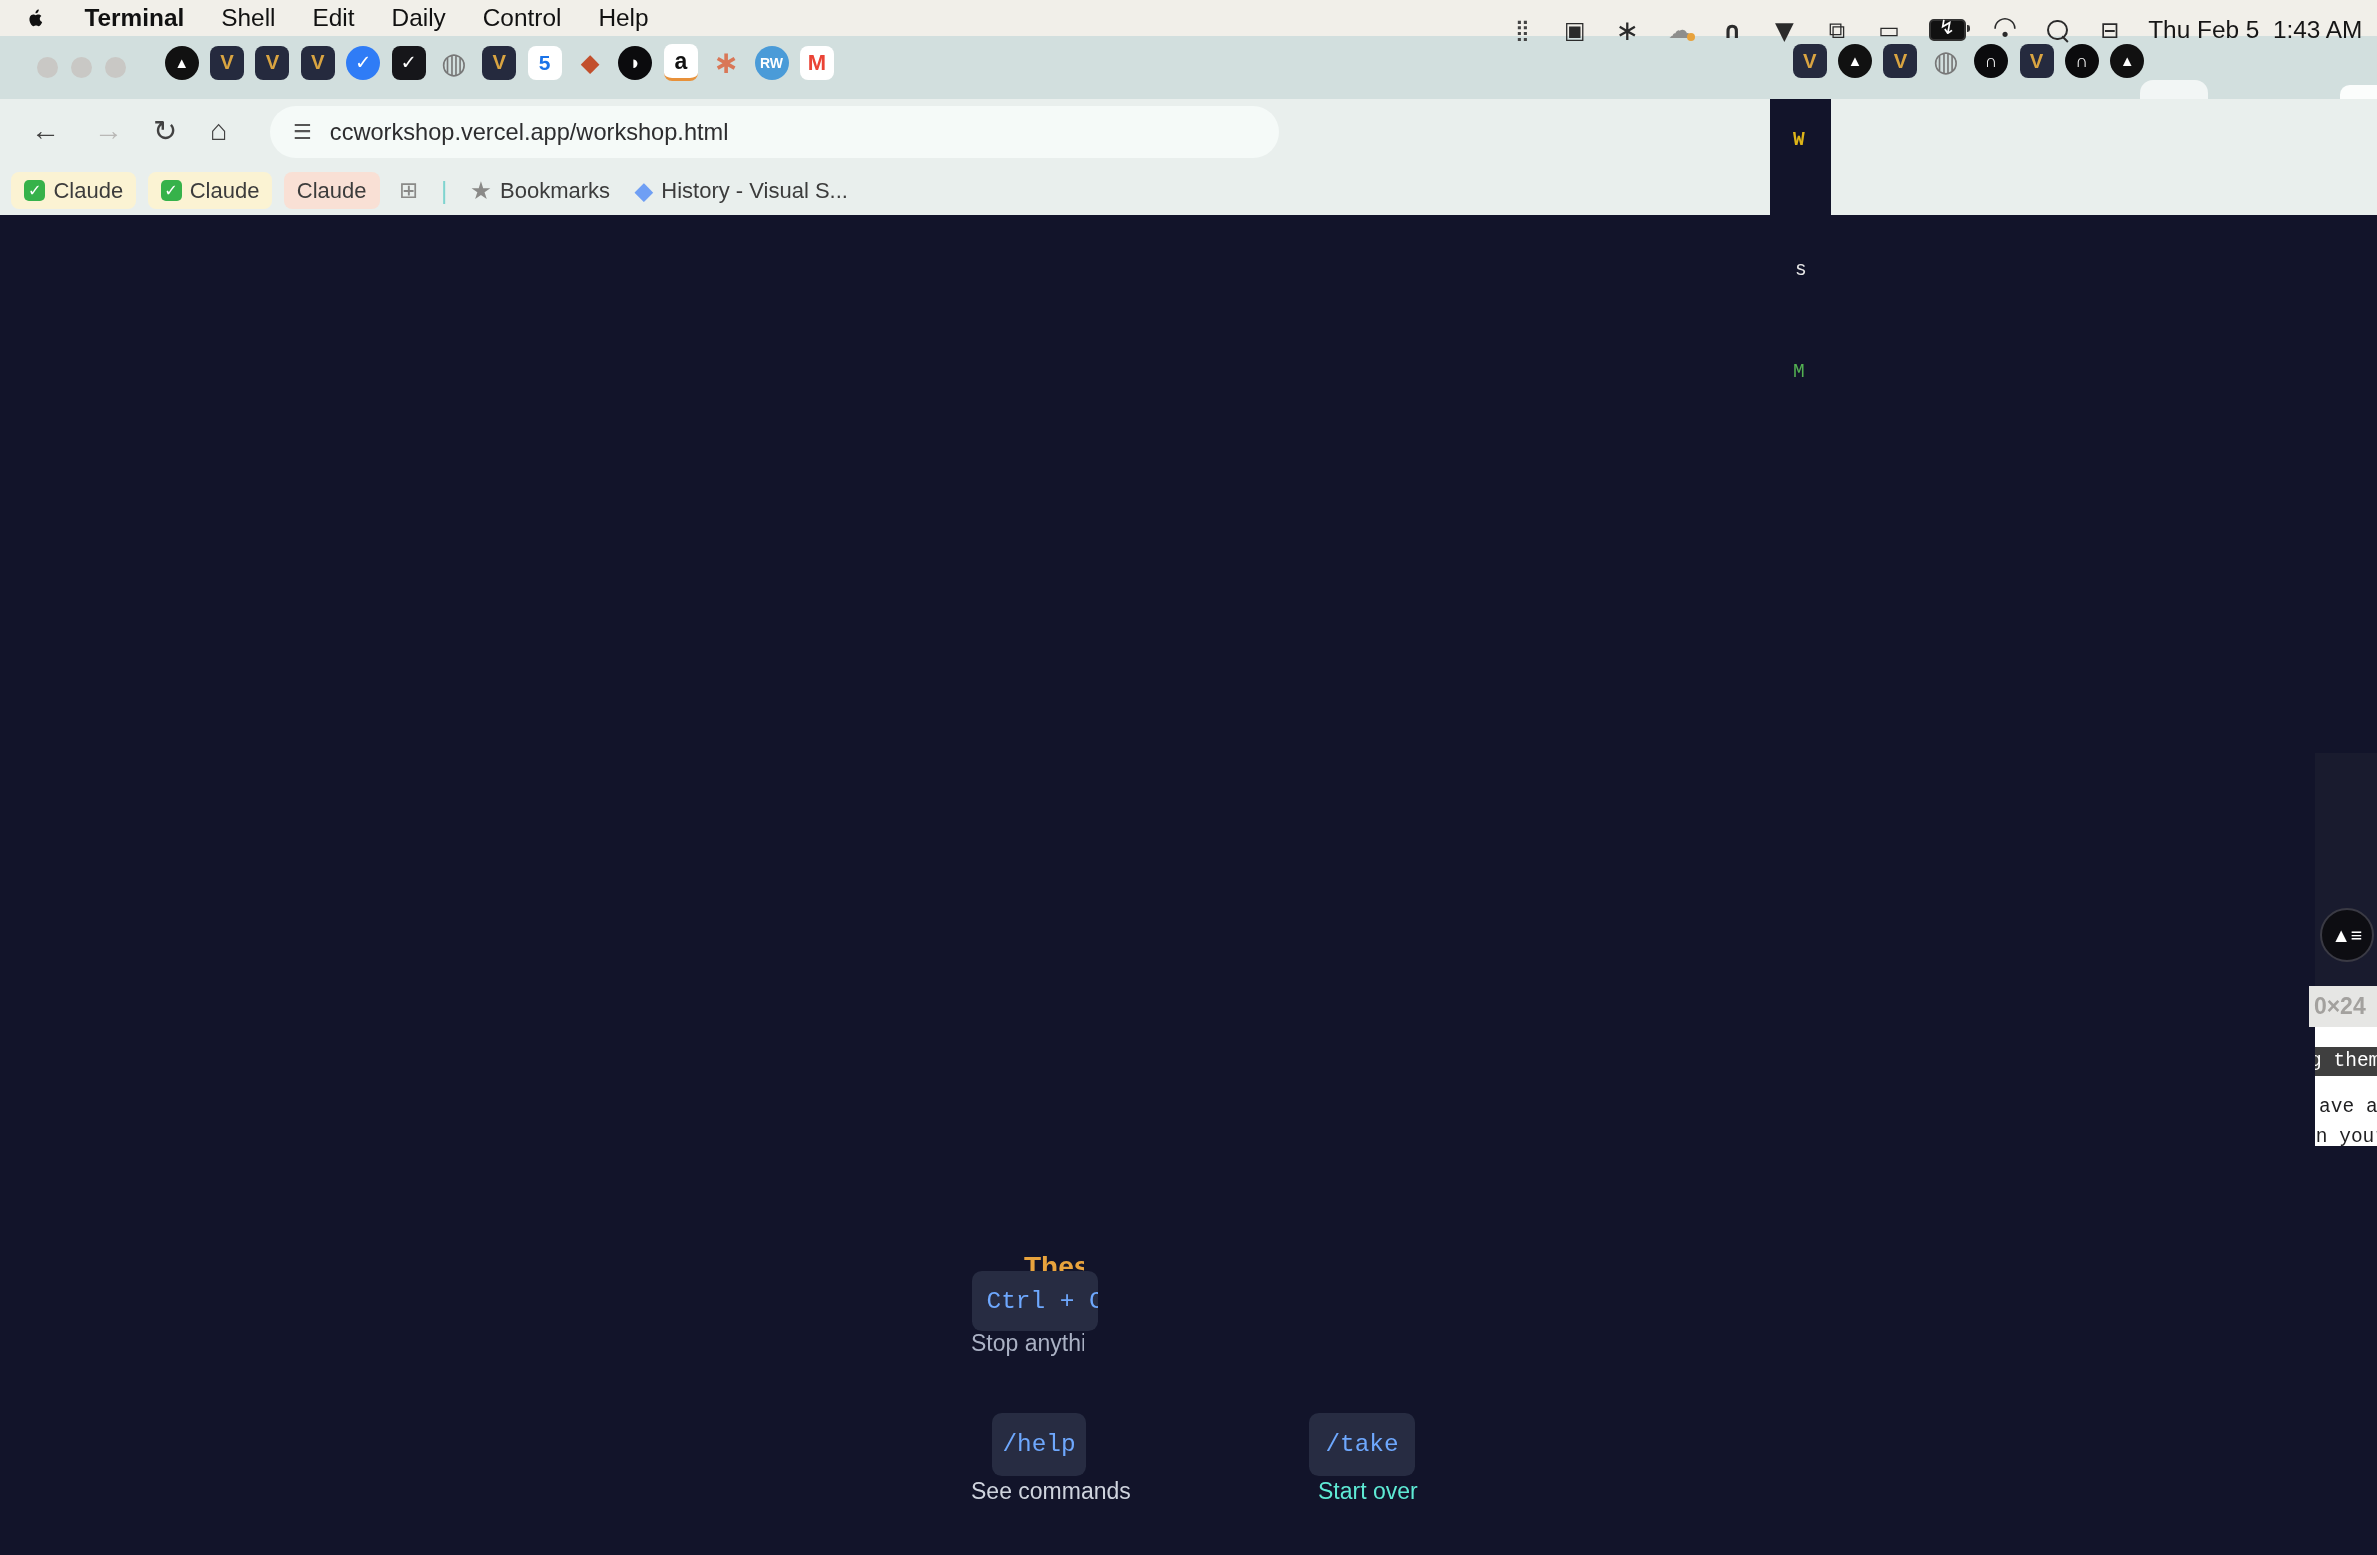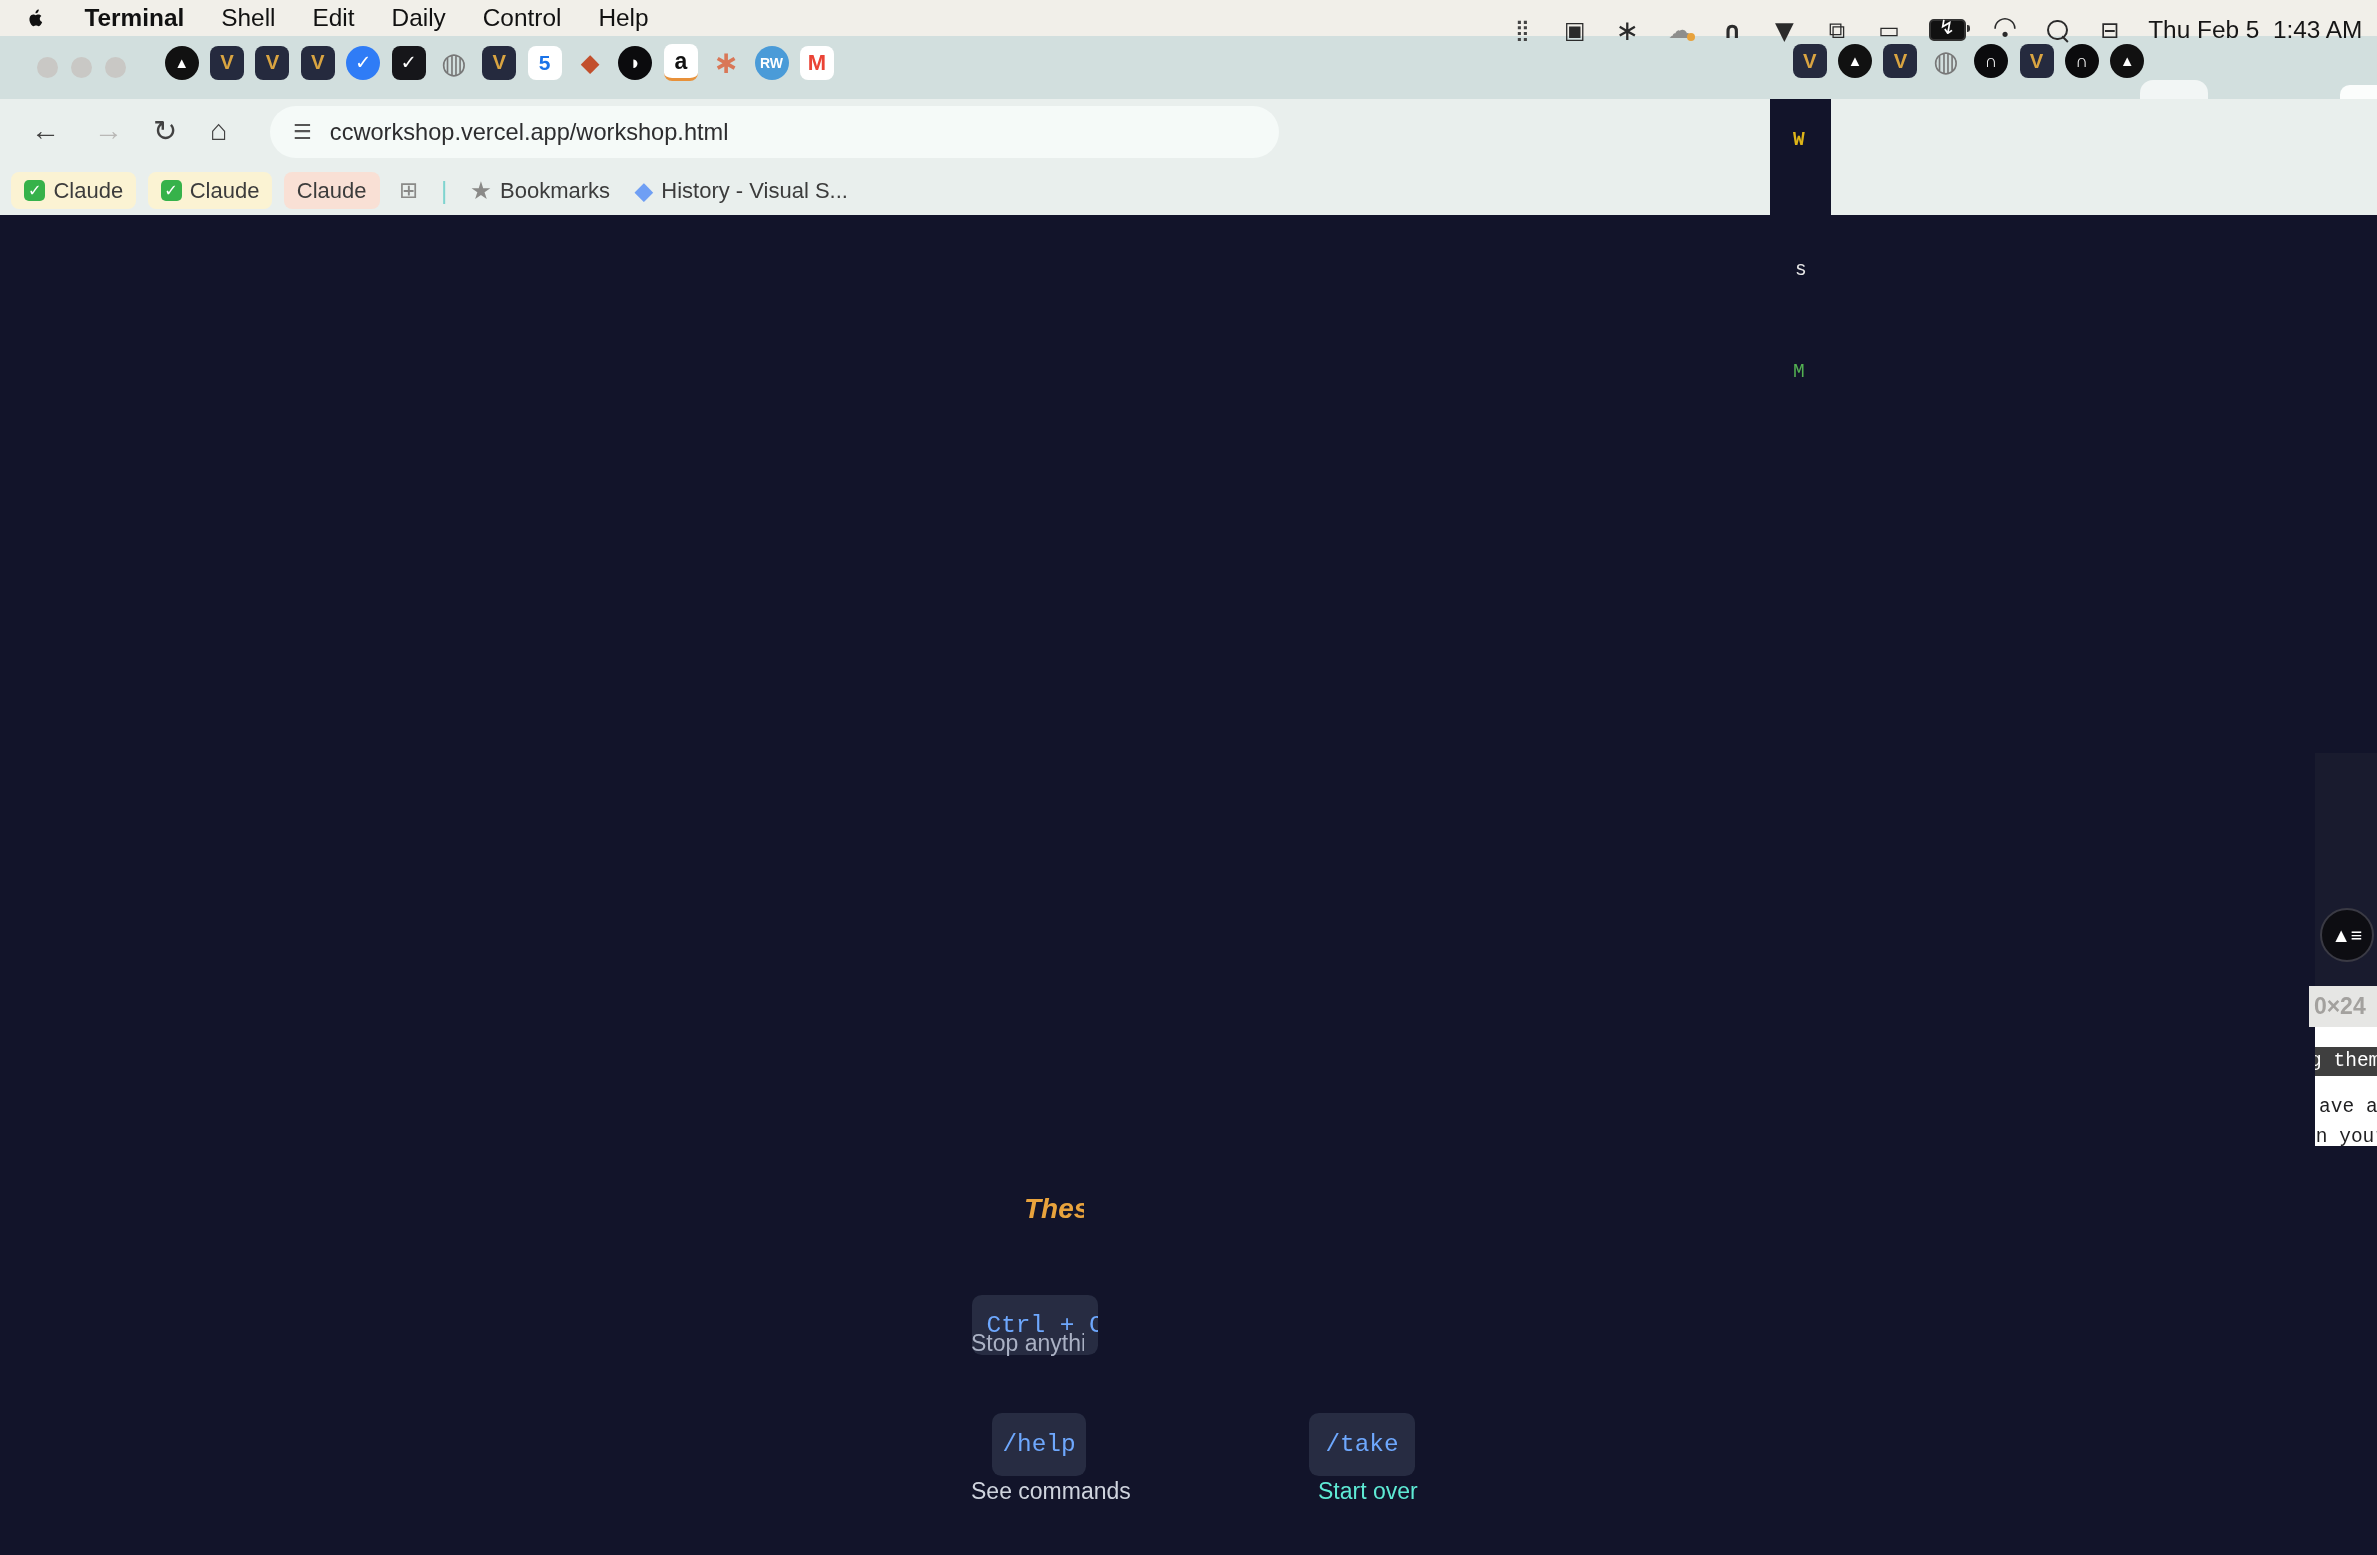--- a/index.html
+++ b/index.html
@@ -231,22 +231,22 @@
       <span>Claude</span>
     </div>
     <span class="bicon">⊞</span>
     <span class="bsep">|</span>
     <span class="bstar">★</span>
     <span>Bookmarks</span>
     <span class="bfeat">◆</span>
     <span>History - Visual S...</span>
   </div>
   <div class="pagecontent">
-    <div class="pagehead" style="left:1024px;top:978px;width:60px;font-style:italic;">Thes</div>
-    <div class="chip" style="left:972px;top:1056px;width:111px;height:60px;justify-content:flex-start;padding-left:14.6px;margin-top:24px;">Ctrl + C</div>
+    <div class="pagehead" style="left:1024px;top:1036px;width:60px;">Thes</div>
+    <div class="chip" style="left:972px;top:1056px;width:111px;height:60px;justify-content:flex-start;padding-left:14.6px;">Ctrl + C</div>
     <div class="pagetext" style="left:971px;top:1115px;width:113px;">Stop anything</div>
     <div class="chip" style="left:992px;top:1198px;width:94px;height:63px;">/help</div>
     <div class="pagetext" style="left:971px;top:1263px;color:#cfd4de;">See commands</div>
     <div class="chip" style="left:1309px;top:1198px;width:106px;height:63px;">/take</div>
     <div class="pagetext" style="left:1318px;top:1263px;color:#5eead4;">Start over</div>
   </div>
 
   <div class="gapstrip">
       <div class="tline" style="left: 23px; top: 28.5px;"><span class="yl b">W</span></div>
       <div class="tline" style="left: 25px; top: 159px;"><span class="wh">s</span></div>

